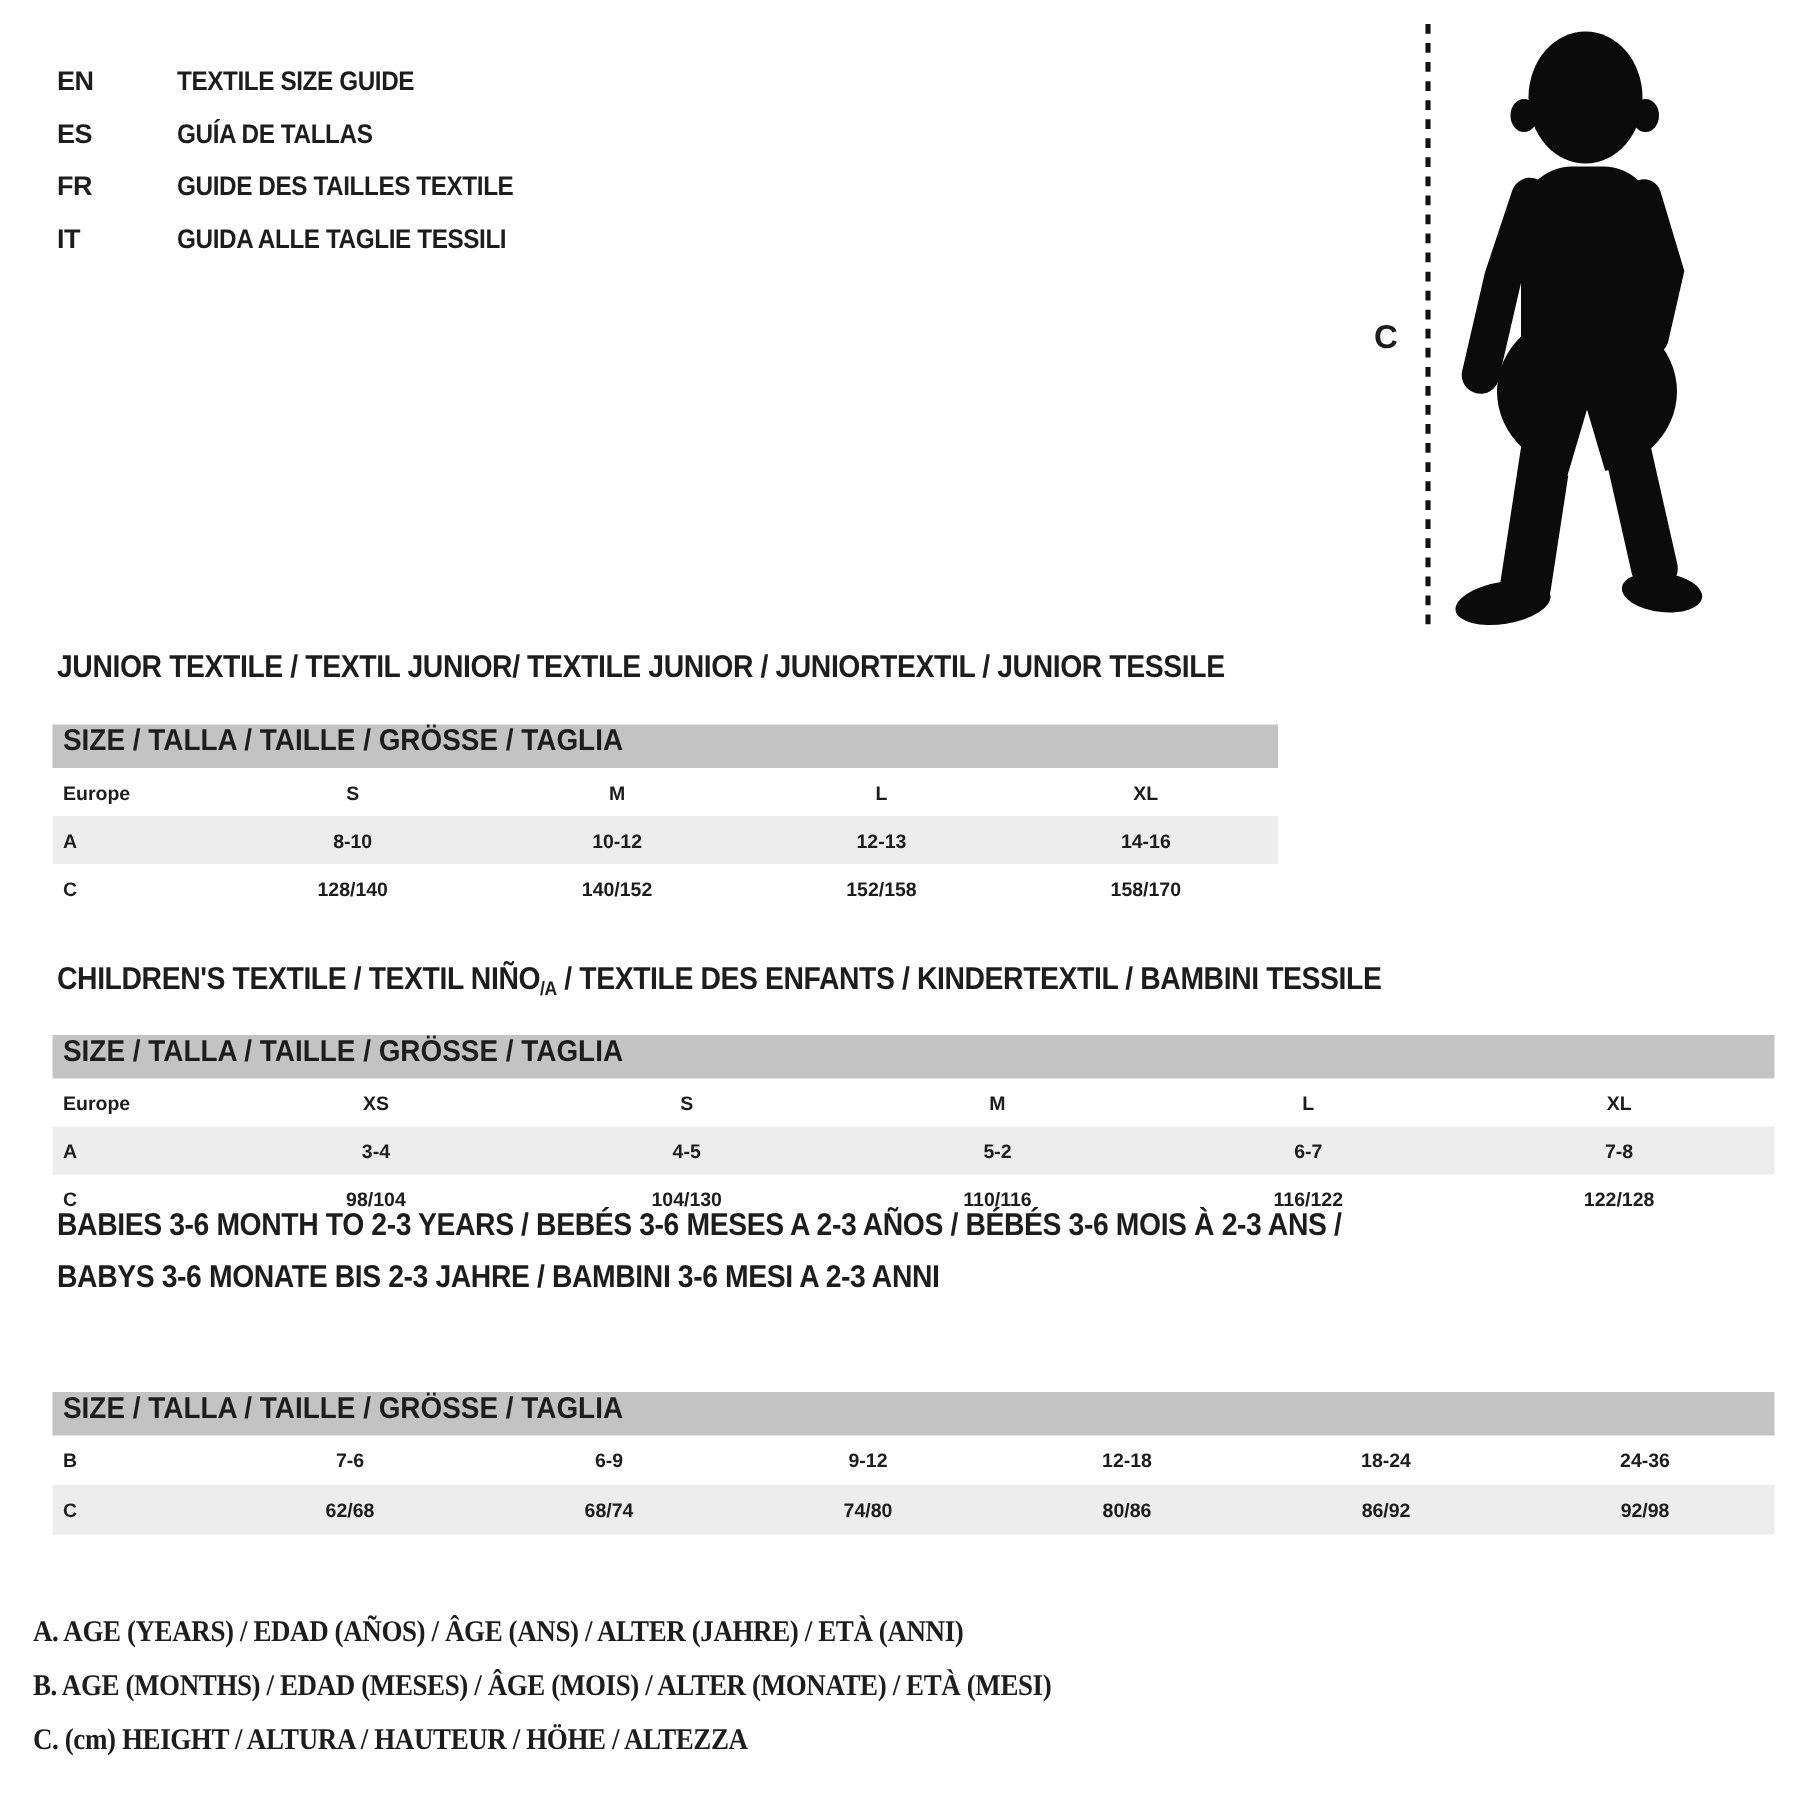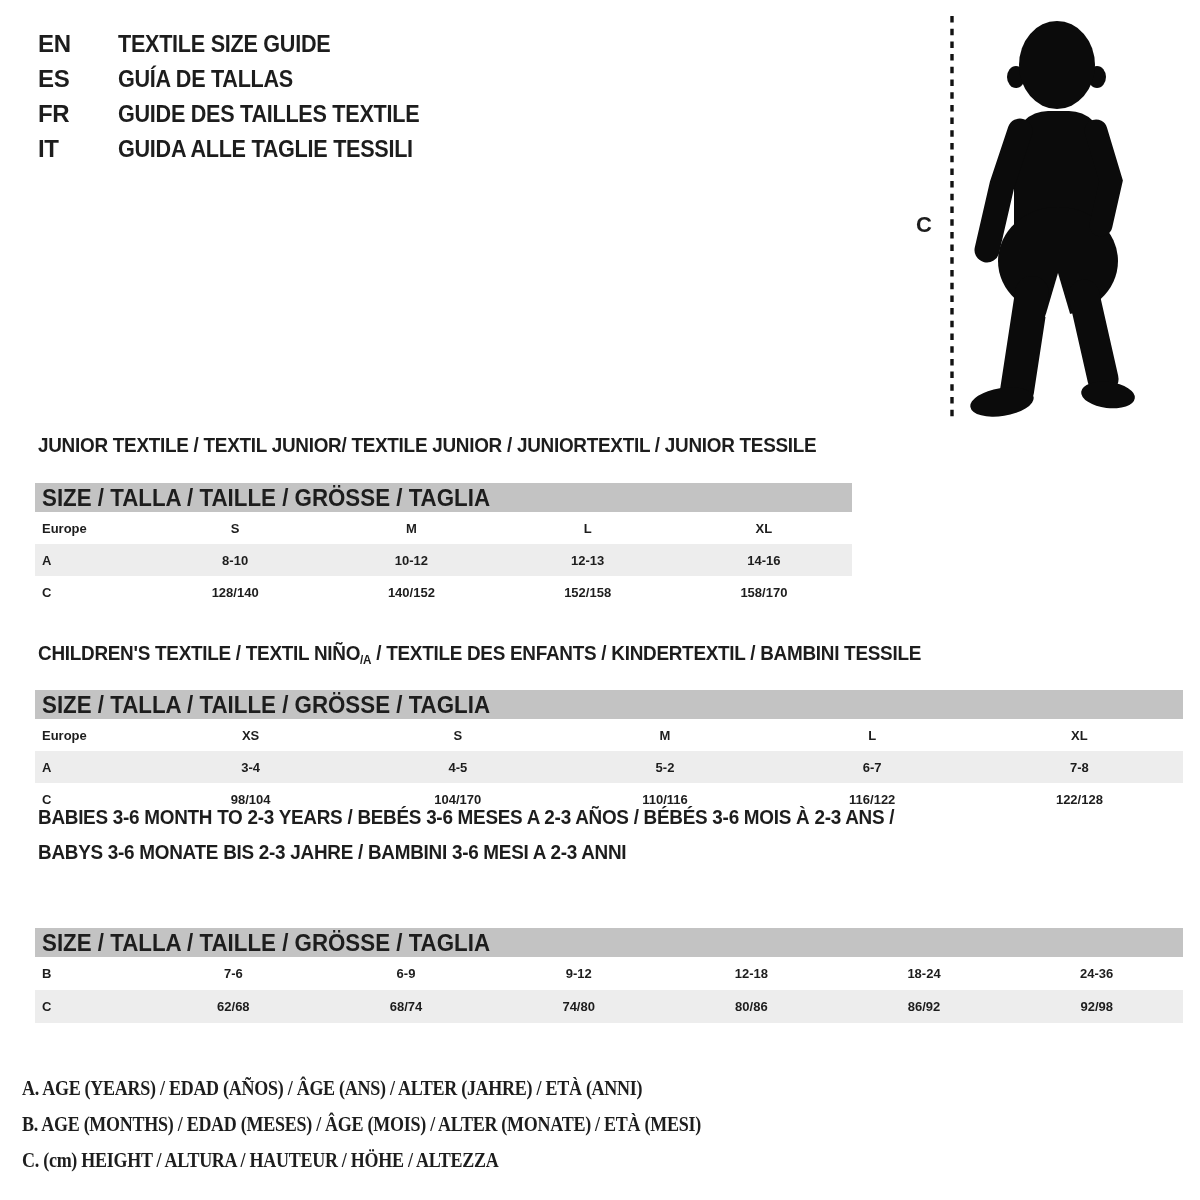--- a/index.html
+++ b/index.html
@@ -3,39 +3,39 @@
 <meta charset="utf-8">
 <style>
   html,body{margin:0;padding:0;background:#fff;}
   .page{
     position:relative;width:1200px;height:1200px;background:#fff;
     font-family:"Liberation Sans",sans-serif;font-weight:700;color:var(--ink,#1d1d1d);
     overflow:hidden;
   }
   
   .lang-list{position:absolute;left:38px;top:30px;}
-  .lang-row{display:flex;align-items:flex-start;height:35px;font-size:24px;letter-spacing:-.3px;}
+  .lang-row{display:flex;align-items:flex-end;height:35px;font-size:18px;letter-spacing:-.3px;}
   .lang-code{width:80px;}
   .lang-title{display:inline-block;transform:scaleX(.9);transform-origin:0 50%;white-space:nowrap;}
   
   .figure-svg{position:absolute;left:940px;top:13px;width:210px;height:412px;}
   .figure-label{position:absolute;left:916px;top:212px;font-size:22px;}
   
   .section-heading{
     position:absolute;left:38px;font-size:21px;white-space:nowrap;letter-spacing:-.3px;
     transform:scaleX(.9);transform-origin:0 50%;
   }
   .section-heading .subsc{font-size:13px;vertical-align:-4px;}
   .babies-heading{position:absolute;left:38px;letter-spacing:-.3px;}
   .babies-heading .hline{display:block;height:35px;line-height:35px;font-size:21px;
     transform:scaleX(.9);transform-origin:0 50%;white-space:nowrap;}
   
   .sizes-table{position:absolute;left:35px;}
-  .t-bar{height:29px;background:var(--table_header_bg,#c3c3c3);display:flex;align-items:center;
-    padding-left:7px;box-sizing:border-box;font-size:24px;}
+  .t-bar{height:29px;background:var(--table_header_bg,#c3c3c3);display:flex;
+    padding-left:7px;box-sizing:border-box;font-size:20px;}
   .t-bar .bar-text{display:inline-block;transform:scaleX(.93);transform-origin:0 50%;white-space:nowrap;}
   .t-row{display:flex;align-items:center;height:32px;font-size:13px;}
   .t-row.shaded{background:var(--row_shaded_bg,#ededed);}
   .t-label{width:112px;padding-left:7px;box-sizing:border-box;}
   .t-cell{flex:1;text-align:center;}
   
   .legend{position:absolute;left:22px;top:1070px;font-family:Liberation Serif, serif;}
   .legend-line{display:block;height:36px;line-height:36px;font-size:20px;letter-spacing:-.3px;
     transform:scaleX(.9);transform-origin:0 50%;white-space:nowrap;}
 </style>
@@ -129,21 +129,21 @@
       <span class="t-label">A</span>
       <span class="t-cell">3-4</span>
       <span class="t-cell">4-5</span>
       <span class="t-cell">5-2</span>
       <span class="t-cell">6-7</span>
       <span class="t-cell">7-8</span>
     </div>
     <div class="t-row">
       <span class="t-label">C</span>
       <span class="t-cell">98/104</span>
-      <span class="t-cell">104/170</span>
+      <span class="t-cell">104/130</span>
       <span class="t-cell">110/116</span>
       <span class="t-cell">116/122</span>
       <span class="t-cell">122/128</span>
     </div>
   </div>
 
   <div class="babies-heading" style="top:799px;">
     <span class="hline">BABIES 3-6 MONTH TO 2-3 YEARS / BEBÉS 3-6 MESES A 2-3 AÑOS / BÉBÉS 3-6 MOIS À 2-3 ANS /</span>
     <span class="hline">BABYS 3-6 MONATE BIS 2-3 JAHRE / BAMBINI 3-6 MESI A 2-3 ANNI</span>
   </div>

